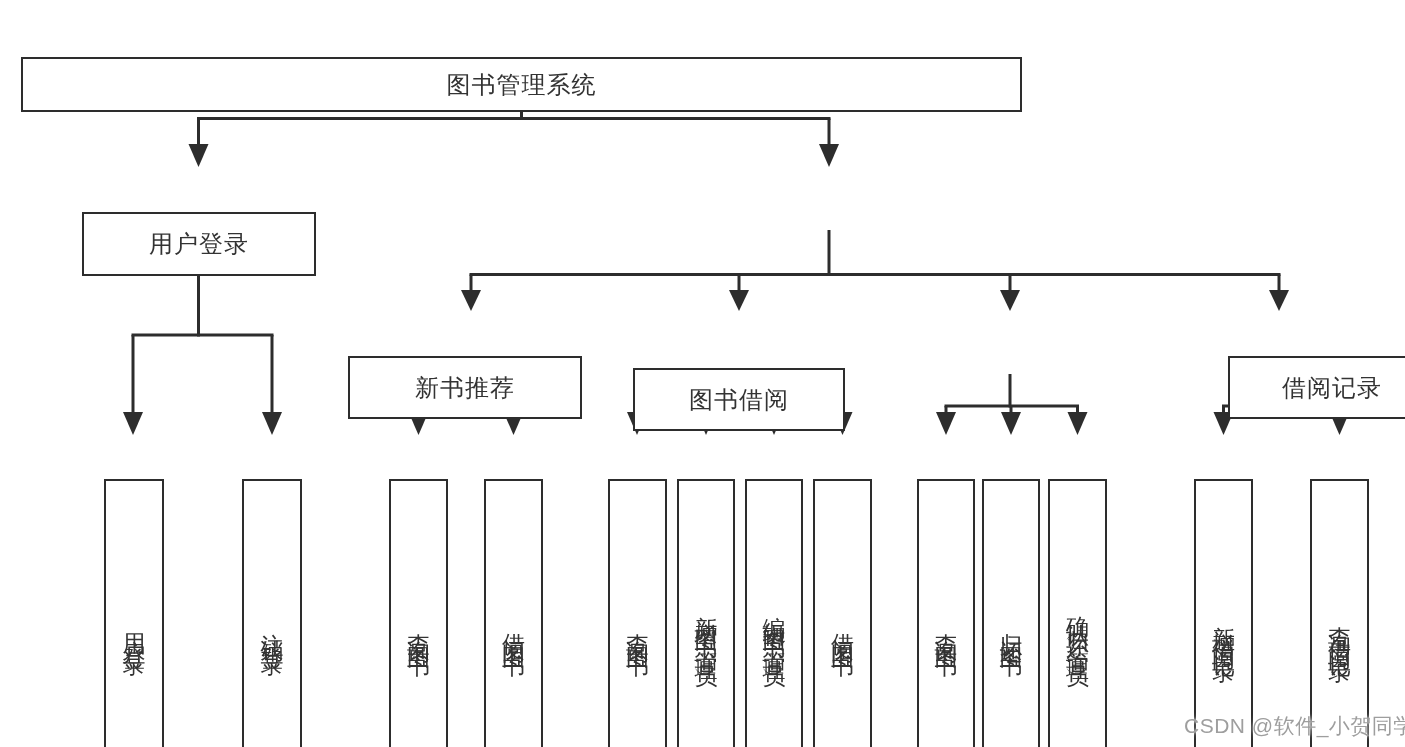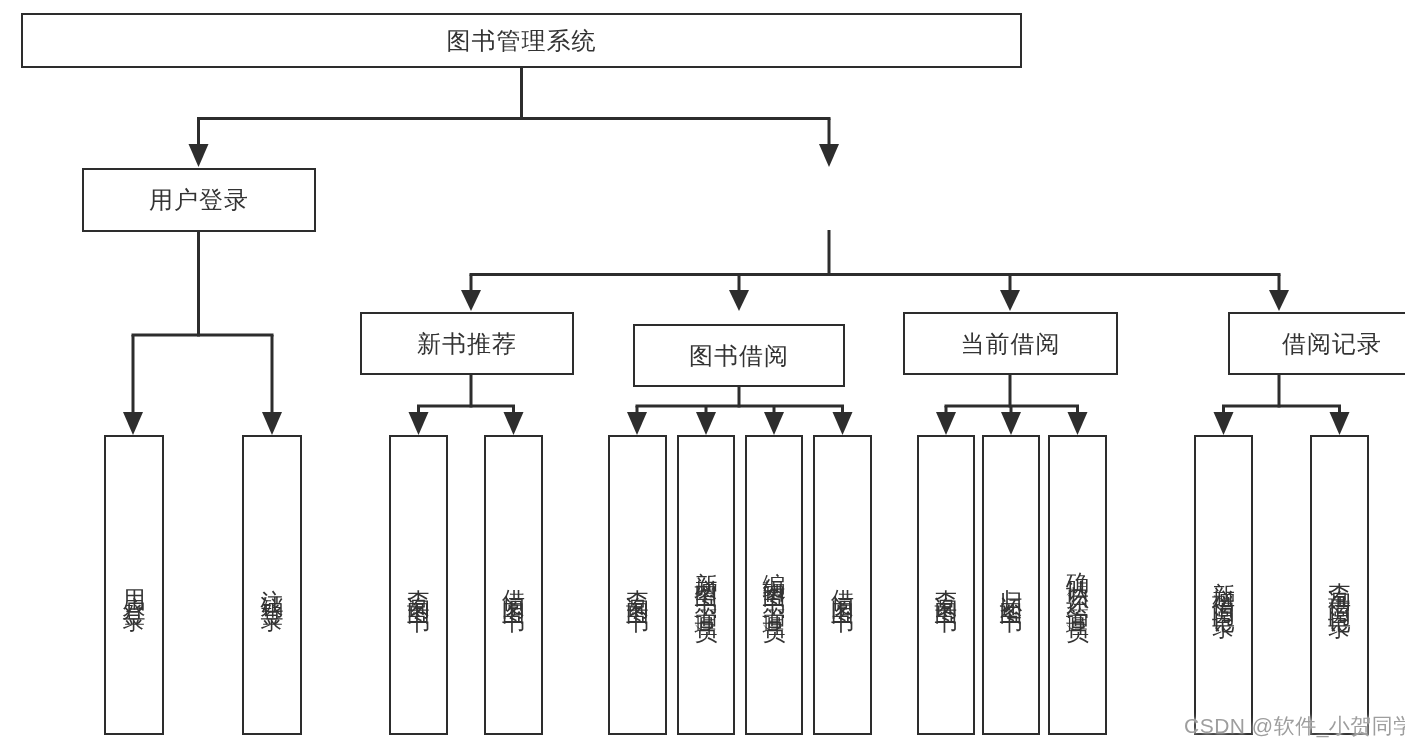--- a/index.html
+++ b/index.html
@@ -18,20 +18,21 @@
     background:#ffffff;
     border:2.5px solid #2d2d2d;
     display:flex;
     align-items:center;
     justify-content:center;
     font-size:24px;
     letter-spacing:1px;
     color:#333333;
     z-index:2;
     white-space:nowrap;
+    margin-top:44px;
   }
   .vbox span {
     writing-mode:vertical-rl;
     text-orientation:mixed;
     font-size:23px;
     letter-spacing:7px;
     line-height:1;
     white-space:nowrap;
   }
   #watermark {
@@ -120,28 +121,25 @@
   </svg>
 
   <div class="box" style="left:21px;top:13px;width:1001px;height:55px">
     <span>图书管理系统</span>
   </div>
 
   <div class="box" style="left:82px;top:168px;width:234px;height:64px">
     <span>用户登录</span>
   </div>
 
-  <div class="box" style="left:360px;top:312px;width:214px;height:63px">
+  <div class="box" style="left:348px;top:312px;width:234px;height:63px">
     <span>新书推荐</span>
   </div>
   <div class="box" style="left:633px;top:324px;width:212px;height:63px">
     <span>图书借阅</span>
-  </div>
-  <div class="box" style="left:903px;top:312px;width:215px;height:63px">
-    <span>当前借阅</span>
   </div>
   <div class="box" style="left:1228px;top:312px;width:208px;height:63px">
     <span>借阅记录</span>
   </div>
 
   <div class="box vbox" style="left:104px;top:435px;width:60px;height:300px">
     <span>用户登录</span>
   </div>
   <div class="box vbox" style="left:242px;top:435px;width:60px;height:300px">
     <span>注销登录</span>

